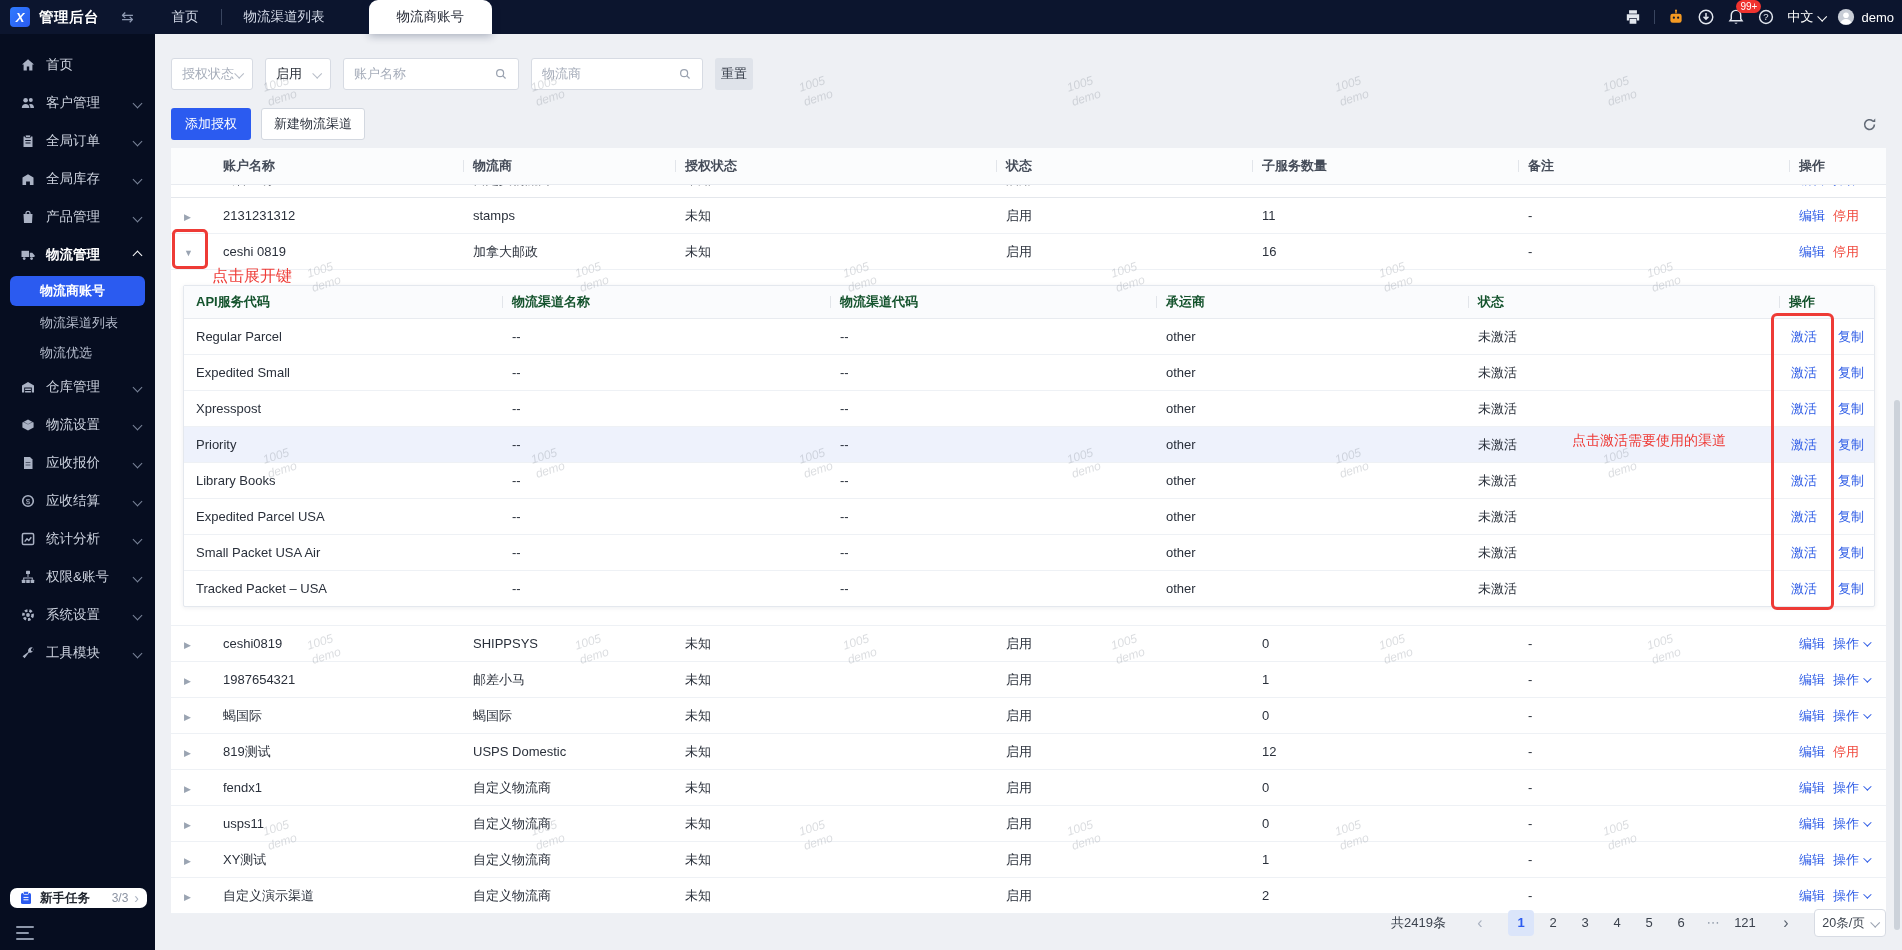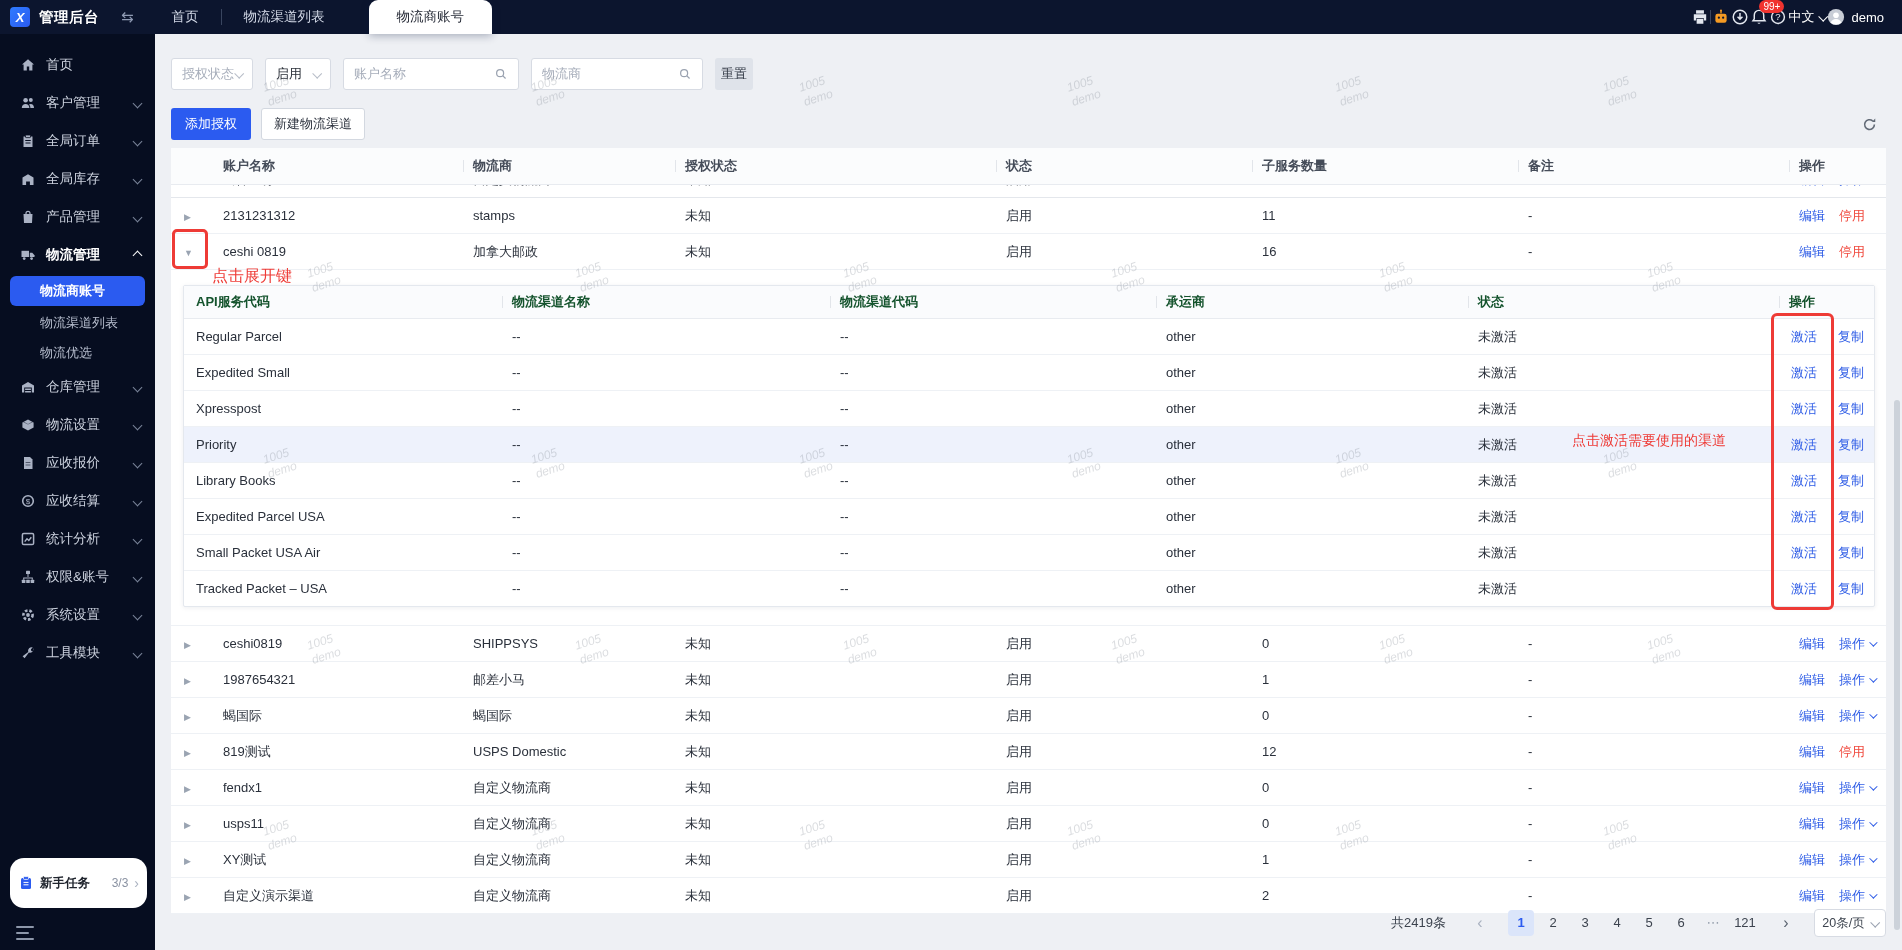--- a/index.html
+++ b/index.html
@@ -14,21 +14,21 @@
   .logo-box{width:20px;height:20px;border-radius:4px;background:linear-gradient(135deg,#2f7bff,#2b5bf0);color:#fff;font-weight:bold;font-style:italic;font-size:13px;display:flex;align-items:center;justify-content:center;}
   .logo-text{margin-left:9px;font-size:14.5px;font-weight:bold;letter-spacing:.5px;}
   .collapse{margin-left:22px;align-self:center;color:#8f9ab3;font-size:15px;cursor:pointer;}
   .tabs{display:flex;align-items:stretch;margin-left:18px;}
   .tabwrap{display:flex;align-items:stretch;}
   .tabwrap .tdiv{display:none;width:1px;background:#39455f;margin:9px 2px;}
   .tabwrap.divided .tdiv{display:block;}
   .tab{display:flex;align-items:center;padding:0 20px;font-size:13.5px;color:#d2d8e6;cursor:pointer;white-space:nowrap;}
   .tabwrap.active{margin-left:24px;}
   .tabwrap.active .tab{background:#fff;color:#1f2430;border-radius:9px 9px 0 0;padding:0 28px;font-size:13.5px;box-shadow:0 2px 8px rgba(10,22,60,.3);}
-  .tb-right{margin-left:auto;display:flex;align-items:center;gap:1px;padding-right:18px;}
+  .tb-right{margin-left:auto;display:flex;align-items:center;gap:12px;padding-right:8px;}
   .tb-ico{width:18px;height:18px;display:flex;align-items:center;justify-content:center;color:#e3e7ef;cursor:pointer;}
   .tb-divider{width:1px;height:14px;background:#39455f;}
   .bell-wrap{position:relative;}
   .badge{position:absolute;top:-8px;left:9px;background:#f0332f;color:#fff;font-size:10px;line-height:13px;padding:0 4px;border-radius:8px;white-space:nowrap;}
   .lang{display:flex;align-items:center;gap:5px;font-size:13px;cursor:pointer;}
   .user{display:flex;align-items:center;gap:6px;font-size:13px;cursor:pointer;}
   .chev{width:6px;height:6px;border-right:1.5px solid currentColor;border-bottom:1.5px solid currentColor;transform:rotate(45deg) translateY(-1px);display:inline-block;}
   
   .sidebar{position:absolute;left:0;top:34px;width:155px;bottom:0;background:#060d20;z-index:50;color:#c3c9d6;}
   .nav{padding-top:12px;}
@@ -36,21 +36,21 @@
   .item.parent{height:38px;padding:0 14px 0 20px;font-size:13.5px;gap:9px;}
   .item.parent .lbl{color:#cdd3df;}
   .item.parent.bold .lbl{color:#fff;font-weight:bold;}
   .item .ico{width:17px;height:17px;color:#aab2c4;flex:0 0 17px;display:flex;align-items:center;}
   .item .ico svg{width:16px;height:16px;}
   .item.child{height:30px;padding-left:40px;font-size:13px;color:#b6bdcd;}
   .item.child.active{background:#2b5bf0;color:#fff;border-radius:6px;margin:2px 10px;padding-left:30px;font-weight:600;}
   .item .chevr{margin-left:auto;width:6px;height:6px;border-right:1.4px solid #7a8499;border-bottom:1.4px solid #7a8499;display:none;}
   .item .chevr.d{display:block;transform:rotate(45deg);}
   .item .chevr.u{display:block;transform:rotate(-135deg);border-color:#fff;}
-  .task-card{position:absolute;left:10px;bottom:42px;width:137px;height:50px;background:#fff;border-radius:14px;display:flex;align-items:center;padding:0 8px;box-sizing:border-box;gap:6px;cursor:pointer;}
+  .task-card{position:absolute;left:10px;bottom:42px;width:137px;height:20px;background:#fff;border-radius:7px;display:flex;align-items:center;padding:0 8px;box-sizing:border-box;gap:6px;cursor:pointer;}
   .task-card .ico{width:16px;height:16px;}
   .task-card .ico svg{width:16px;height:16px;}
   .task-label{font-size:12.5px;font-weight:bold;color:#20252e;}
   .task-progress{margin-left:auto;font-size:12px;color:#8a92a2;}
   .task-arrow{color:#aab2c0;font-size:14px;line-height:1;}
   .burger{position:absolute;left:16px;bottom:10px;width:18px;height:14px;display:flex;flex-direction:column;justify-content:space-between;cursor:pointer;}
   .burger i{height:2px;background:#8d97aa;border-radius:1px;}
   .burger i:nth-child(2){width:13px;}
   
   .content{position:absolute;left:155px;top:34px;right:0;bottom:0;background:#eef0f4;overflow:hidden;}
@@ -77,21 +77,21 @@
   .thead{height:36px;background:#fbfcfd;border-bottom:1px solid #e8ebf0;font-size:13px;font-weight:bold;color:#454c59;}
   .th{position:relative;padding-left:10px;}
   .thead .th:nth-child(n+3)::before{content:"";position:absolute;left:0;top:50%;transform:translateY(-50%);width:1px;height:12px;background:#e2e5ea;}
   .cell{padding-left:10px;font-size:13px;color:#2a303b;white-space:nowrap;overflow:hidden;}
   .arrow-cell{padding-left:13px;}
   .exp{font-size:9px;color:#9aa4b2;cursor:pointer;}
   .roww{background:#fff;border-bottom:1px solid #eef1f5;}
   .roww .grid-main{height:35px;}
   .roww.clipped{height:12px;overflow:hidden;border-bottom:1px solid #e4e7ec;}
   .roww.clipped .grid-main{transform:translateY(-23px);}
-  .ops{display:flex;gap:14px;align-items:flex-start;}
+  .ops{display:flex;gap:8px;align-items:flex-start;}
   .lnk{color:#2e5ce6;cursor:pointer;text-decoration:none;display:inline-flex;align-items:center;gap:4px;}
   .lnk.dng{color:#f0483c;}
   .lnk .caret{display:none;width:5px;height:5px;border-right:1.4px solid #2e5ce6;border-bottom:1.4px solid #2e5ce6;transform:rotate(45deg) translateY(-2px);}
   .lnk.drop .caret{display:inline-block;}
   
   .subwrap{background:#fff;padding:15px 11px 18px 12px;border-bottom:1px solid #eef1f5;position:relative;}
   .subcard{border:1px solid #e4e8ee;border-radius:2px;box-shadow:0 1px 5px rgba(20,30,60,.07);position:relative;background:#fff;}
   .grid-sub{display:grid;grid-template-columns:318px 328px 326px 312px 311px auto;align-items:center;}
   .sub-thead{height:32px;background:#fafbfd;border-bottom:1px solid #e8ebf0;font-size:13px;font-weight:bold;color:#14532d;}
   .sub-thead .th:first-child{padding-left:12px;}

